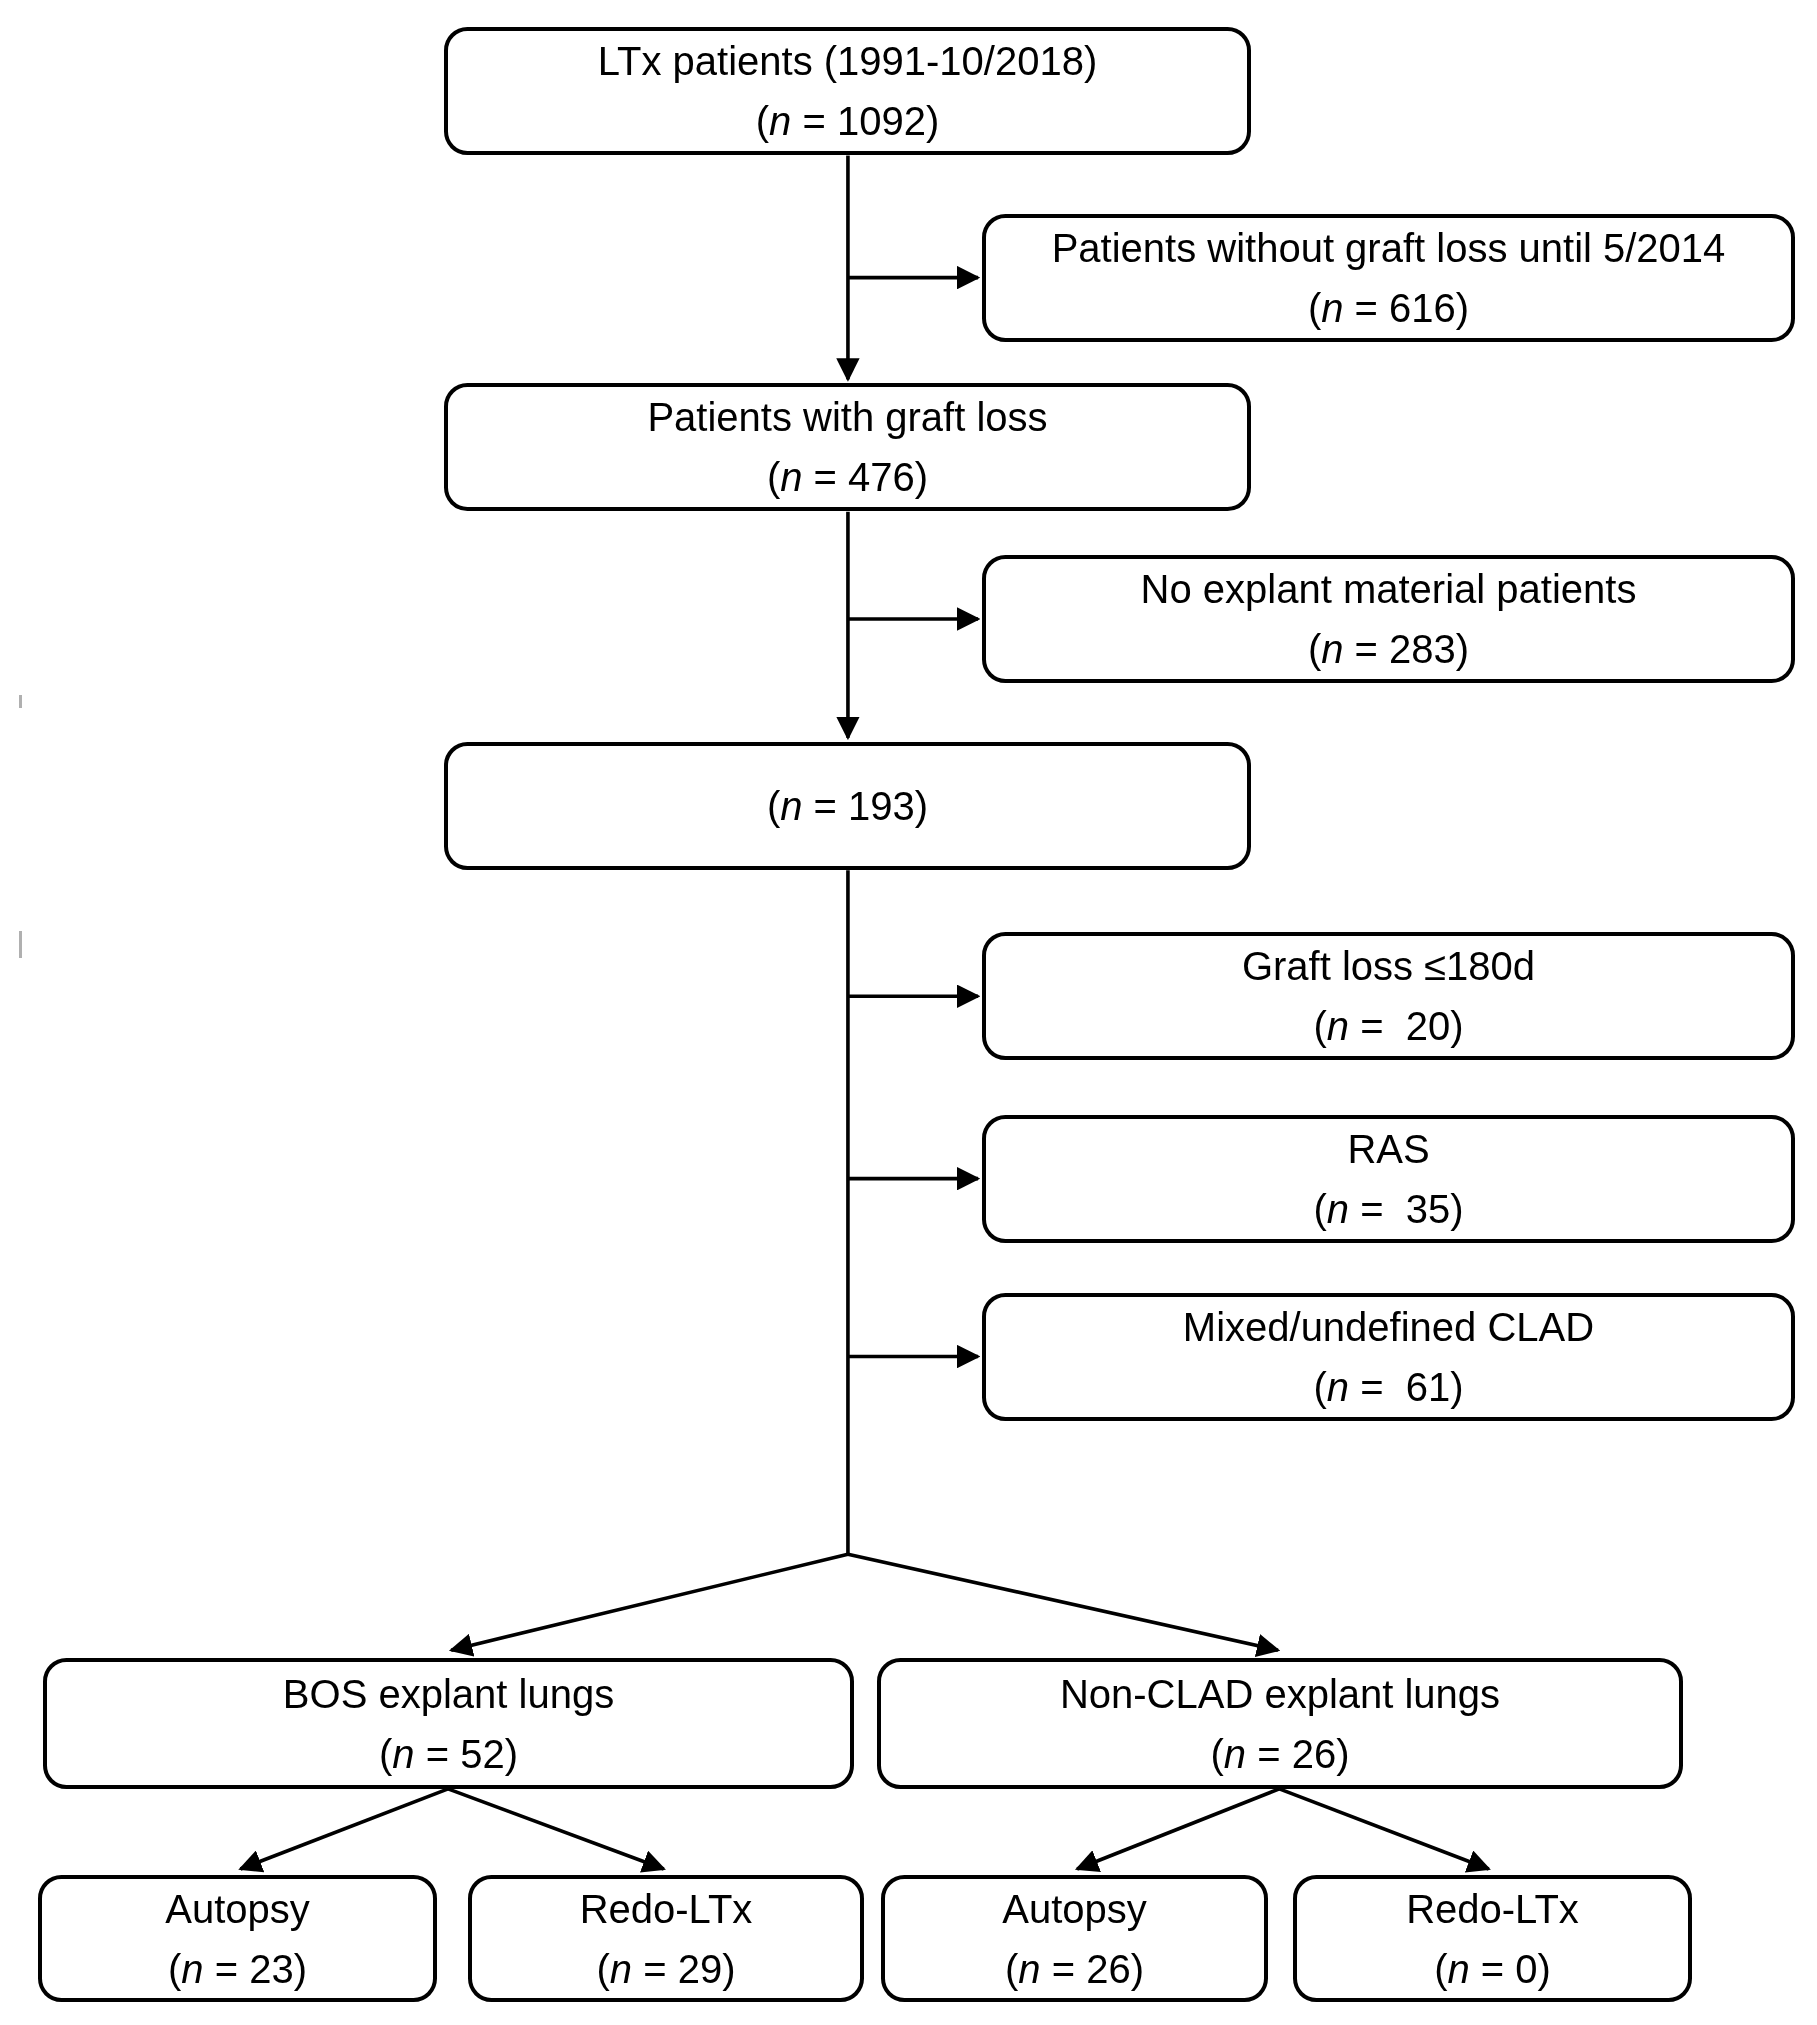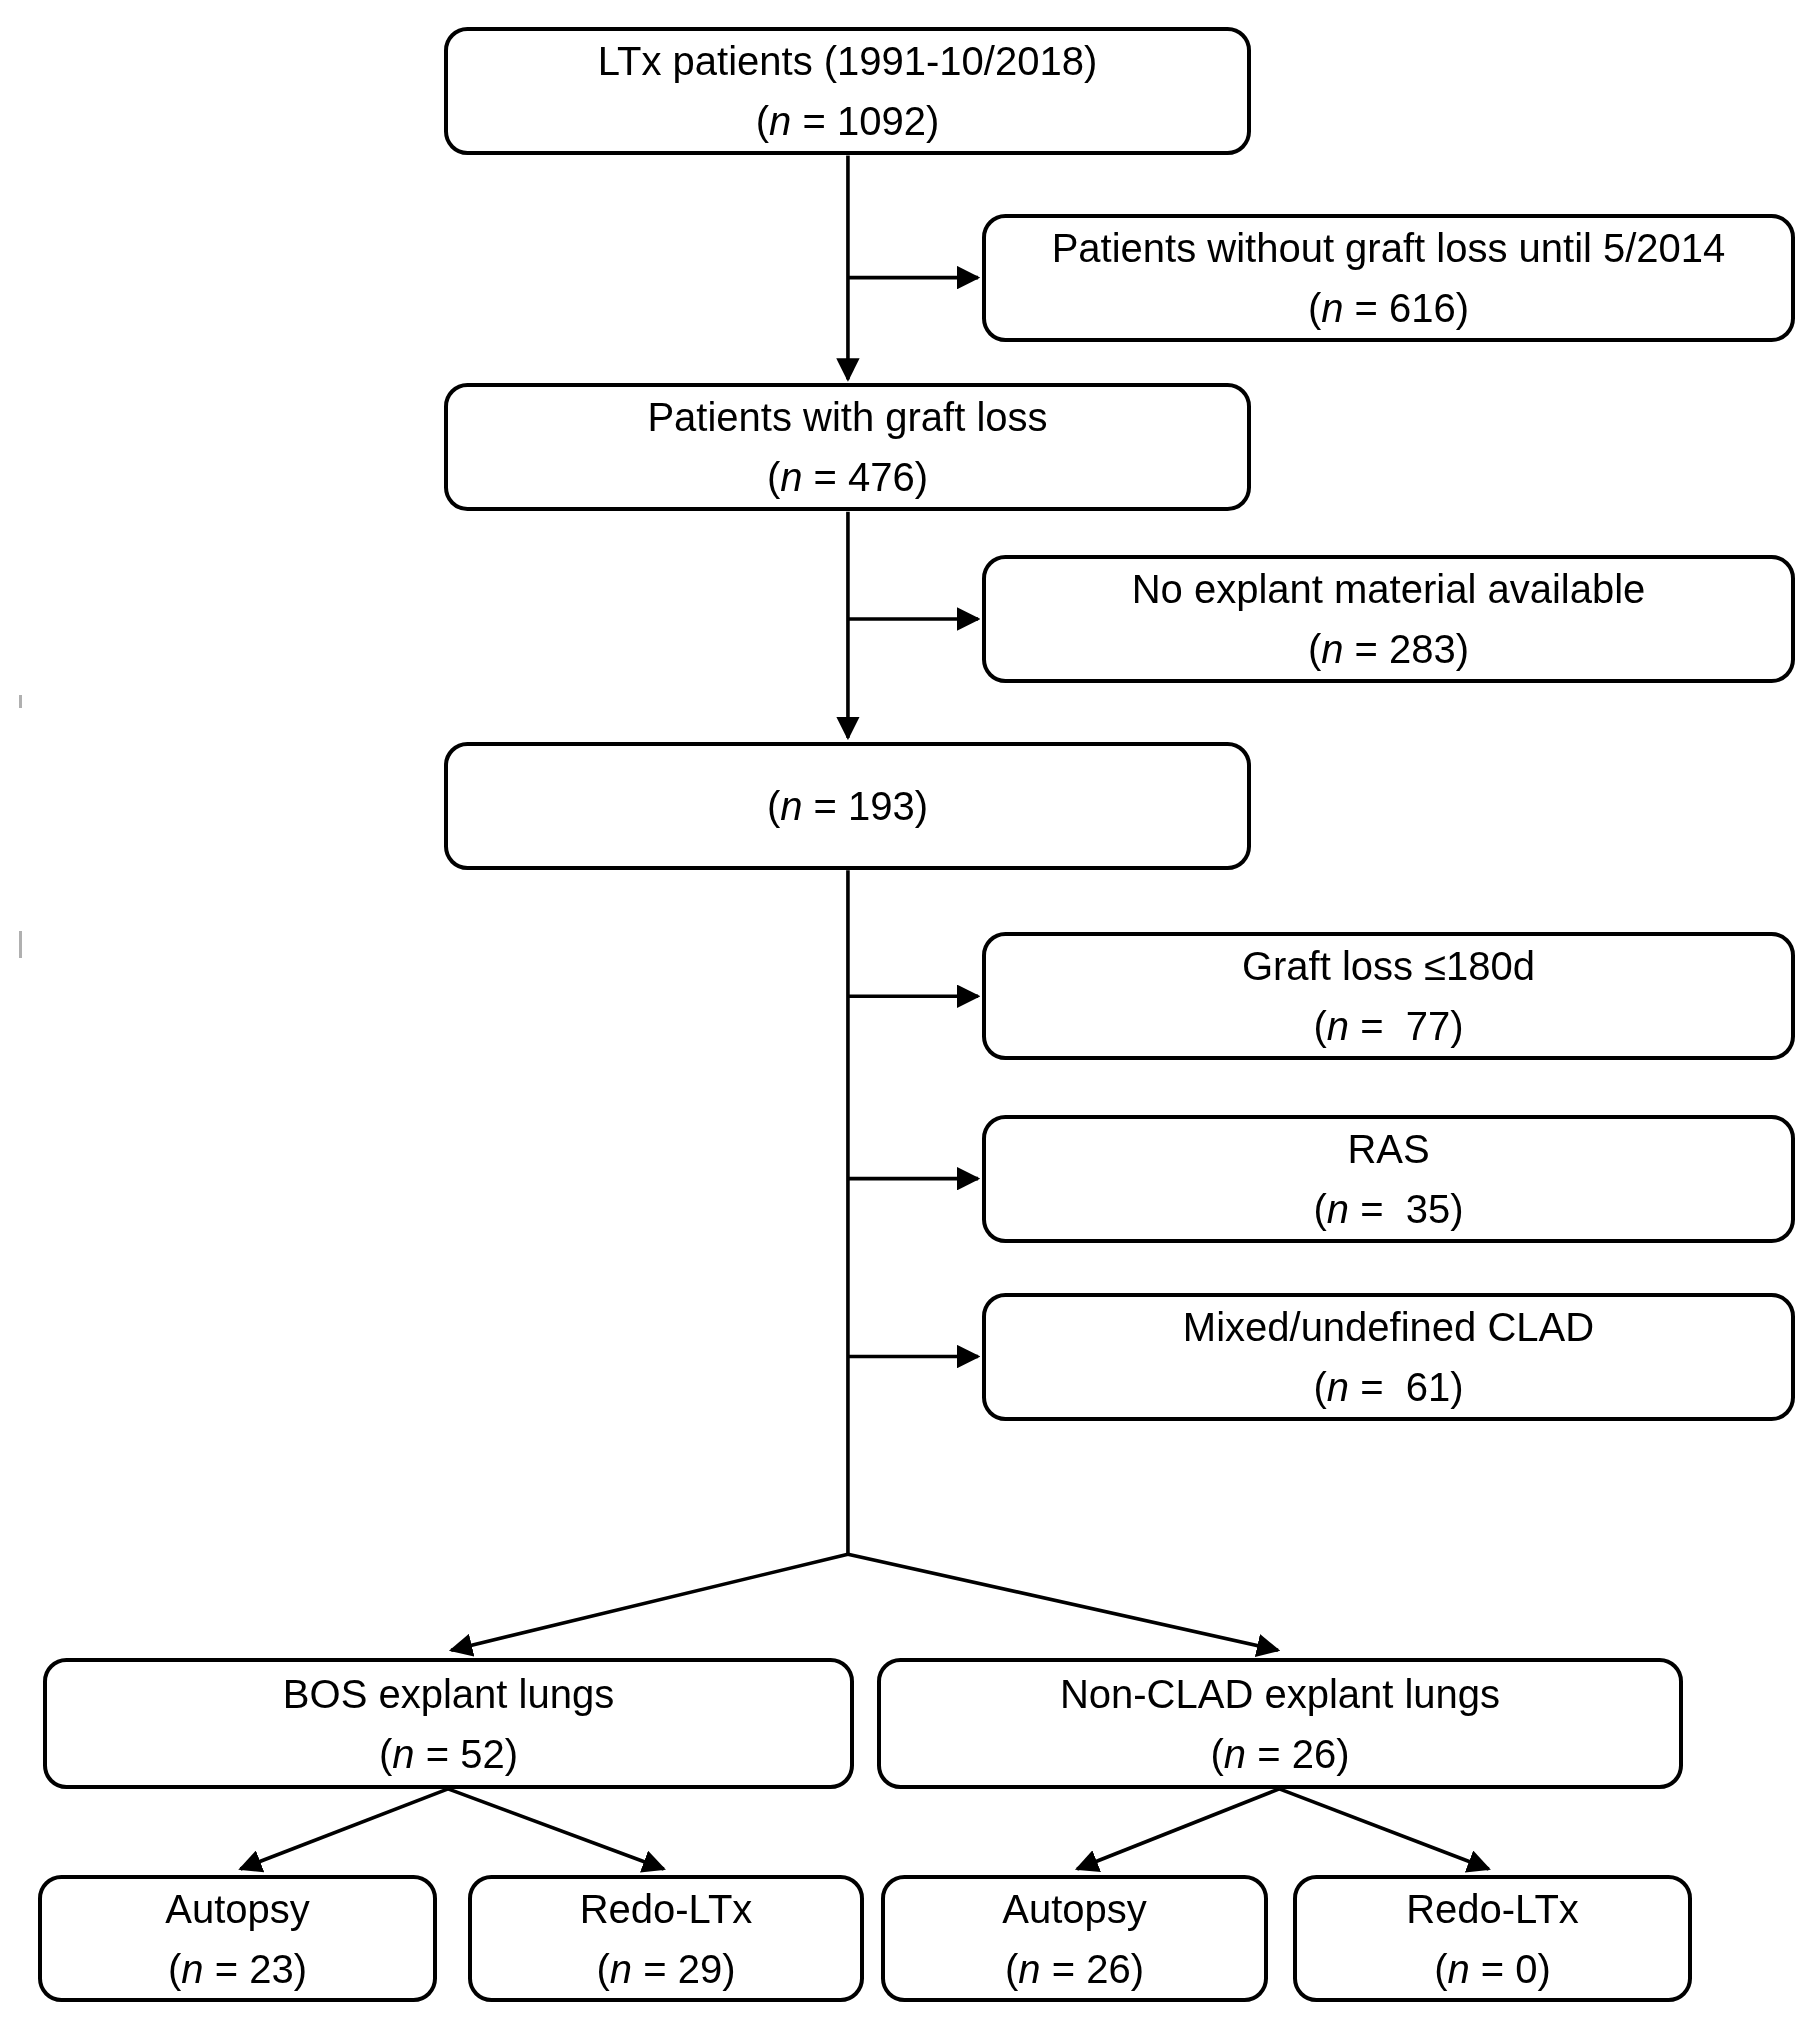--- a/index.html
+++ b/index.html
@@ -82,31 +82,31 @@
     <div class="title">Patients without graft loss until 5/2014</div>
     <div class="nline"><span>(</span><span class="ital">n</span><span> = 616)</span></div>
   </div>
 
   <div class="node" style="left:444px; top:383px; width:807px; height:128px">
     <div class="title">Patients with graft loss</div>
     <div class="nline"><span>(</span><span class="ital">n</span><span> = 476)</span></div>
   </div>
 
   <div class="node" style="left:982px; top:555px; width:813px; height:128px">
-    <div class="title">No explant material available</div>
+    <div class="title">No explant material patients</div>
     <div class="nline"><span>(</span><span class="ital">n</span><span> = 283)</span></div>
   </div>
 
   <div class="node" style="left:444px; top:742px; width:807px; height:128px">
     <div class="nline"><span>(</span><span class="ital">n</span><span> = 193)</span></div>
   </div>
 
   <div class="node" style="left:982px; top:932px; width:813px; height:128px">
     <div class="title">Graft loss ≤180d</div>
-    <div class="nline"><span>(</span><span class="ital">n</span><span> =  77)</span></div>
+    <div class="nline"><span>(</span><span class="ital">n</span><span> =  20)</span></div>
   </div>
 
   <div class="node" style="left:982px; top:1115px; width:813px; height:128px">
     <div class="title">RAS</div>
     <div class="nline"><span>(</span><span class="ital">n</span><span> =  35)</span></div>
   </div>
 
   <div class="node" style="left:982px; top:1293px; width:813px; height:128px">
     <div class="title">Mixed/undefined CLAD</div>
     <div class="nline"><span>(</span><span class="ital">n</span><span> =  61)</span></div>

